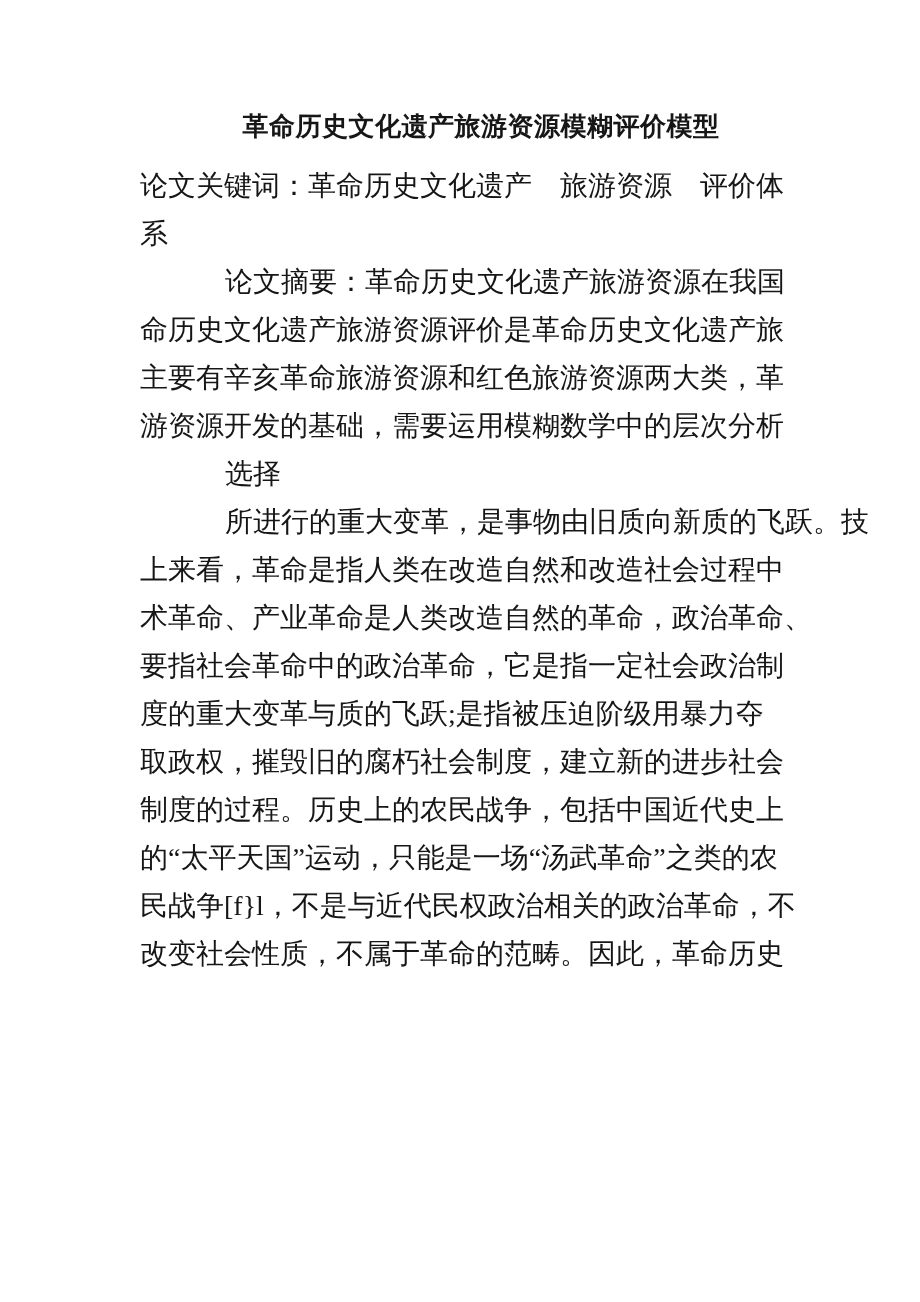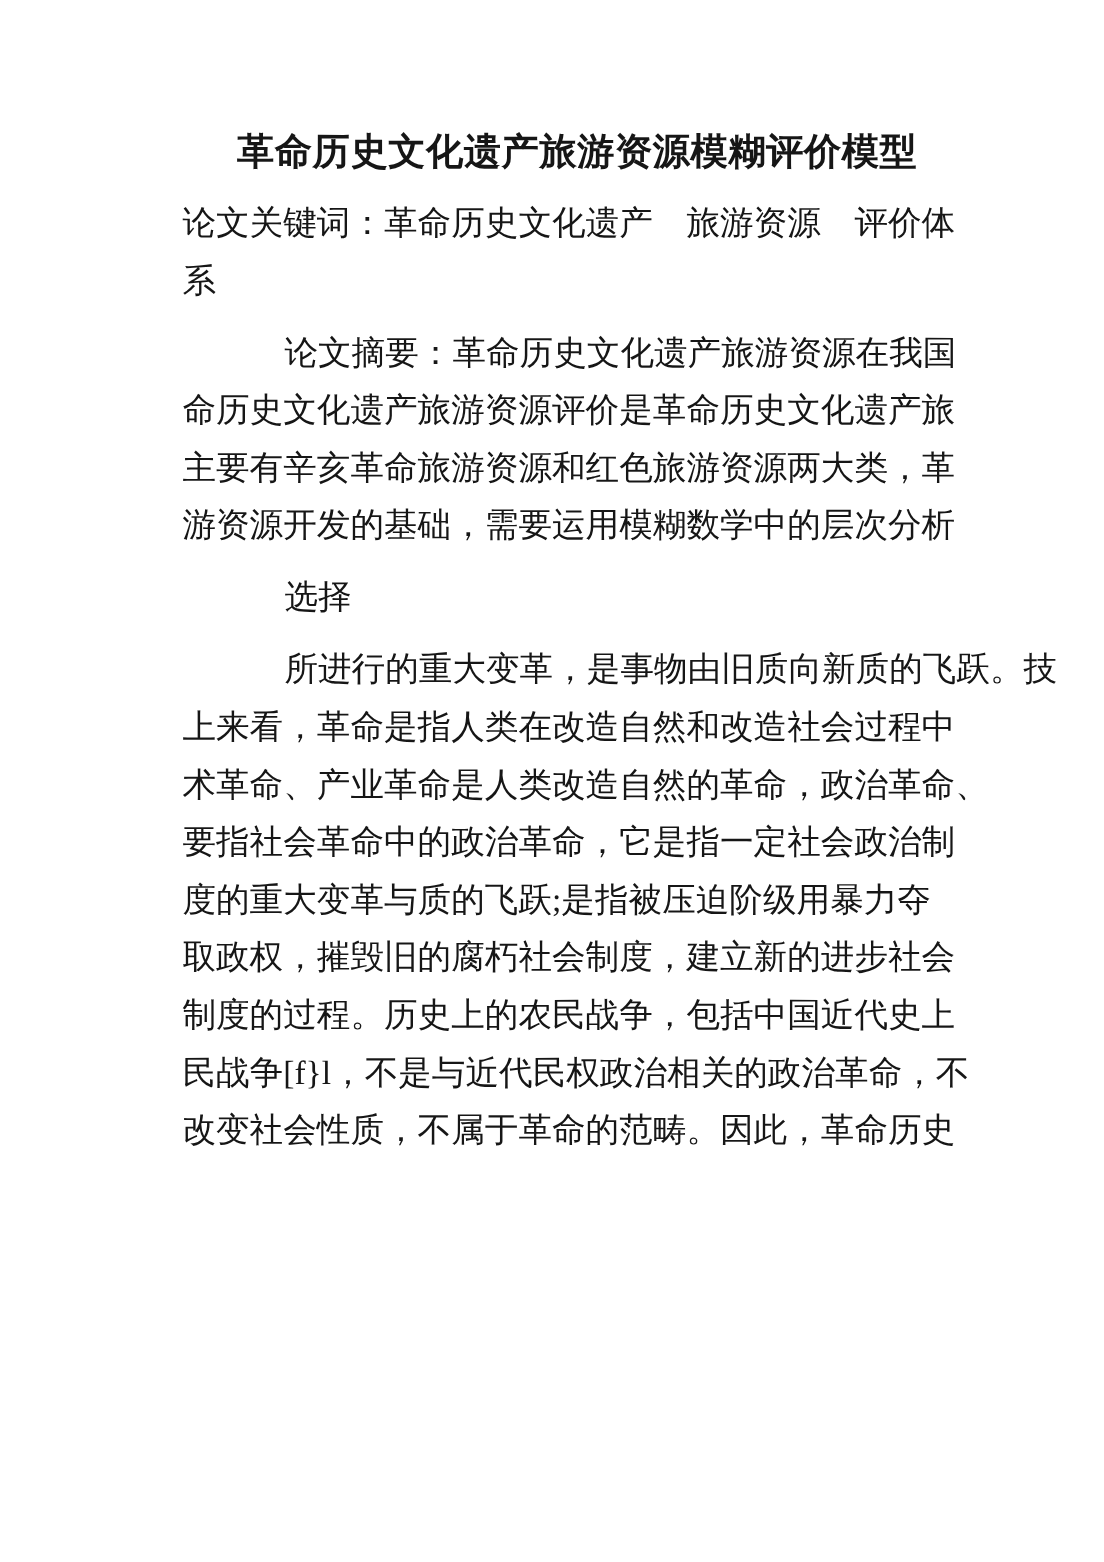--- a/index.html
+++ b/index.html
@@ -12,31 +12,31 @@
     width: 920px;
     height: 1302px;
     background: #ffffff;
     overflow: hidden;
     font-family: "Liberation Serif", "DejaVu Serif", serif;
     color: #161616;
     box-sizing: border-box;
     padding: 103px 136px 0 140px;
   }
   .doc-title {
-    font-size: 31px;
+    font-size: 26px;
     font-weight: bold;
     line-height: 48px;
     text-align: center;
     padding-left: 38px;
     margin: 0 0 11px 0;
     white-space: nowrap;
     letter-spacing: 0.5px;
   }
   .para {
-    margin: 12px;
+    margin: 0;
     padding: 0;
   }
   .line {
     font-size: 28px;
     line-height: 48px;
     white-space: nowrap;
     letter-spacing: 0;
   }
   .para.indented .line:first-child {
     padding-left: 85px;
@@ -66,17 +66,18 @@
   </div>
 
   <div class="para indented">
     <div class="line">所进行的重大变革，是事物由旧质向新质的飞跃。技</div>
     <div class="line">上来看，革命是指人类在改造自然和改造社会过程中</div>
     <div class="line">术革命、产业革命是人类改造自然的革命，政治革命、</div>
     <div class="line">要指社会革命中的政治革命，它是指一定社会政治制</div>
     <div class="line">度的重大变革与质的飞跃;是指被压迫阶级用暴力夺</div>
     <div class="line">取政权，摧毁旧的腐朽社会制度，建立新的进步社会</div>
     <div class="line">制度的过程。历史上的农民战争，包括中国近代史上</div>
+    <div class="line">的“太平天国”运动，只能是一场“汤武革命”之类的农</div>
     <div class="line">民战争[f}l，不是与近代民权政治相关的政治革命，不</div>
     <div class="line">改变社会性质，不属于革命的范畴。因此，革命历史</div>
   </div>
 
 </div>
 
 </body></html>

